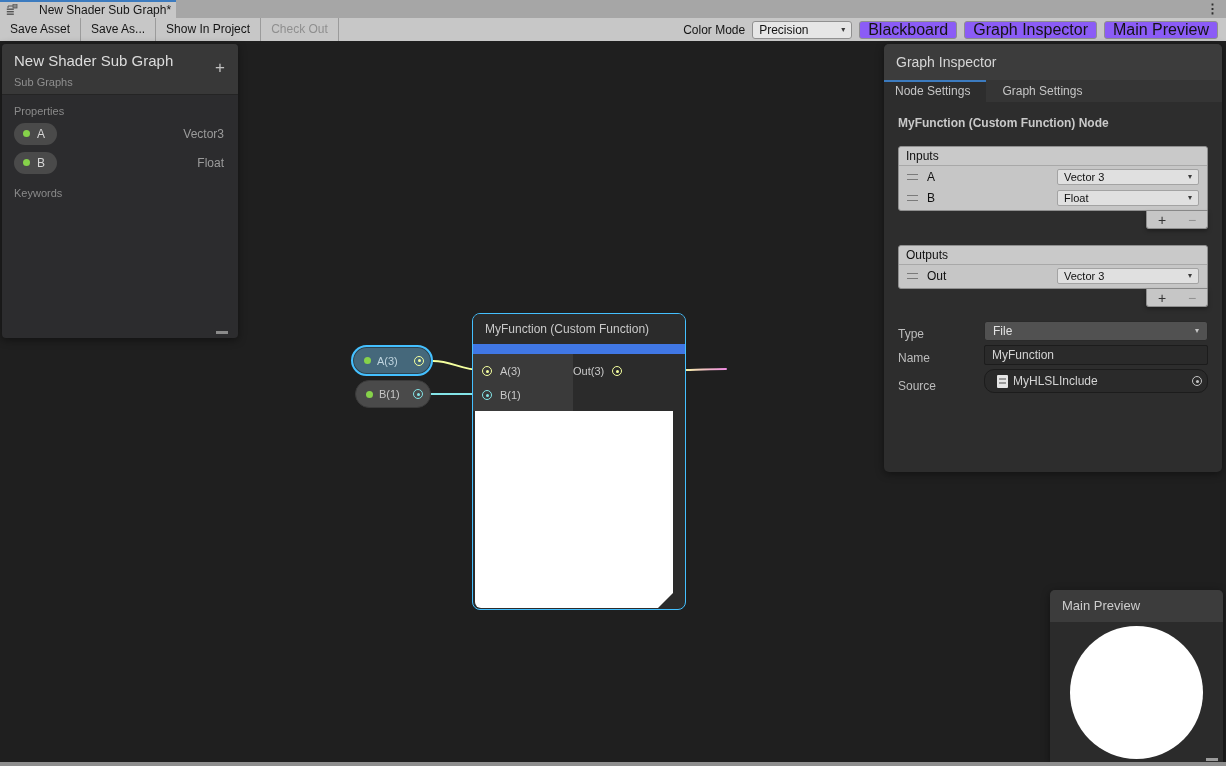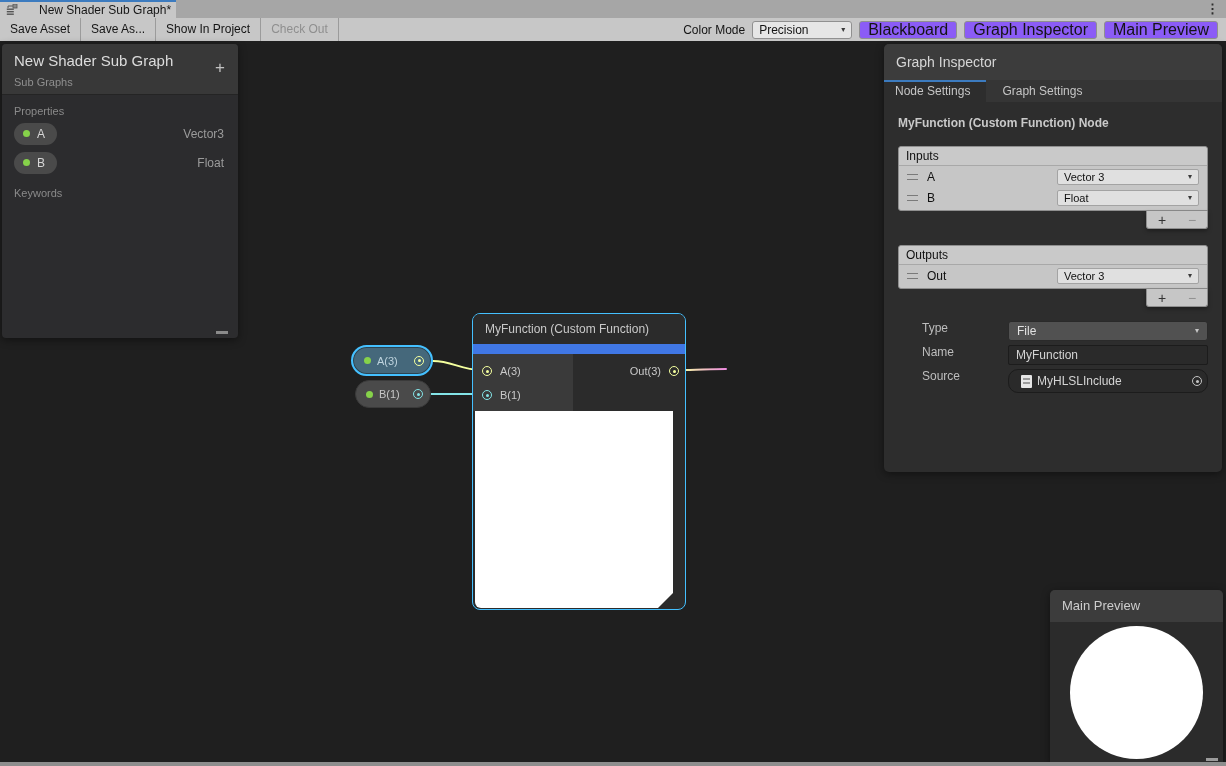--- a/index.html
+++ b/index.html
@@ -77,21 +77,21 @@
   .func-node {
     position:absolute; left:472px; top:272px; width:214px; height:297px;
     background:#2B2B2B; border:1px solid var(--selection,#44C0FF); border-radius:8px;
   }
   .fn-title { height:30px; line-height:30px; padding-left:12px; font-size:12px; color:#C9C9C9; border-radius:7px 7px 0 0; background:#2B2B2B; white-space:nowrap; overflow:hidden; }
   .fn-bar { height:10px; background:var(--nodebar,#4077E5); }
   .fn-ports { display:flex; height:57px; }
   .fn-in { width:100px; background:#3A3A3A; padding-top:5px; }
   .fn-out { flex:1; padding-top:5px; }
   .fn-port-row { height:24px; display:flex; align-items:center; gap:8px; padding-left:9px; font-size:11px; color:#C9C9C9; }
-  .fn-out .fn-port-row { justify-content:flex-end; padding-left:0; padding-right:6px; }
+  .fn-out .fn-port-row { justify-content:flex-start; padding-left:0; padding-right:6px; }
   .fn-preview { position:absolute; left:2px; top:97px; width:198px; height:197px; background:#FFFFFF; border-radius:0 0 10px 6px; }
   .fn-notch { position:absolute; right:0; bottom:0; width:0; height:0; border-style:solid; border-width:0 0 15px 15px; border-color:transparent transparent #2B2B2B transparent; }
 
   
   .out-node { position:absolute; left:720px; top:275px; width:82px; height:70px; background:#383838; border:1px solid #2A2A2A; border-radius:5px; overflow:hidden; }
   .on-title { height:24px; line-height:24px; padding-left:9px; font-size:12px; color:#C9C9C9; }
   .on-bar { height:10px; background:var(--nodebar,#4077E5); }
   .on-row { height:34px; display:flex; align-items:center; gap:6px; padding-left:6px; font-size:11px; color:#C9C9C9; }
 
   
@@ -109,21 +109,21 @@
   .rlist { margin-top:16px; background:#C6C6C6; border:1px solid #8F8F8F; border-radius:3px 3px 0 3px; padding-bottom:2px; }
   .rlist-header { height:19px; line-height:18px; padding-left:7px; font-size:12px; color:#101010; background:#C9C9C9; border-bottom:1px solid #A8A8A8; border-radius:3px 3px 0 0; }
   .rlist-row { height:21px; display:flex; align-items:center; padding:0 8px; }
   .drag-handle { width:11px; height:6px; border-top:1.5px solid #7A7A7A; border-bottom:1.5px solid #7A7A7A; margin-right:9px; flex:none; }
   .rlist-name { flex:1; font-size:12px; color:#101010; }
   .rlist-dd { width:142px; height:16px; background:#E0E0E0; border:1px solid #A3A3A3; border-radius:2px; display:flex; align-items:center; justify-content:space-between; padding:0 6px; font-size:11px; color:#101010; }
   .rlist-footer { display:flex; justify-content:flex-end; }
   .rl-foot-box { width:62px; height:18px; background:#C6C6C6; border:1px solid #8F8F8F; border-top:none; border-radius:0 0 3px 3px; display:flex; align-items:center; justify-content:space-around; font-size:14px; line-height:1; box-shadow:0 2px 4px rgba(0,0,0,.35); }
   .rl-plus { color:#333; } .rl-minus { color:#909090; }
 
-  .f-row { display:flex; align-items:flex-start; margin-top:4px;margin-left:24px; }
+  .f-row { display:flex; align-items:flex-end; margin-top:4px; }
   .f-row.first { margin-top:14px; }
   .f-label { width:86px; font-size:12px; color:#BDBDBD; flex:none; }
   .dk-dd { flex:1; height:20px; background:#515151; border:1px solid #2A2A2A; border-radius:3px; display:flex; align-items:center; justify-content:space-between; padding:0 8px; font-size:12px; color:#E2E2E2; }
   .dk-dd .dd-arrow { color:#C6C6C6; }
   .dk-input { flex:1; height:20px; background:#2A2A2A; border:1px solid #1C1C1C; border-radius:2px; color:#D4D4D4; font-size:12px; padding:0 7px; font-family:inherit; outline:none; }
   .dk-obj { flex:1; height:24px; background:#2A2A2A; border:1px solid #1C1C1C; border-radius:10px; display:flex; align-items:center; padding-left:12px; }
   .obj-icon { width:11px; height:13px; background:#E6E6E6; border-radius:1px; position:relative; flex:none; }
   .obj-icon::before { content:""; position:absolute; left:2px; right:2px; top:3px; height:2px; background:#9A9A9A; box-shadow:0 4px 0 #9A9A9A; }
   .obj-text { flex:1; margin-left:5px; font-size:12px; color:#D4D4D4; white-space:nowrap; overflow:hidden; }
   .obj-picker { width:20px; height:100%; display:flex; align-items:center; justify-content:center; }

